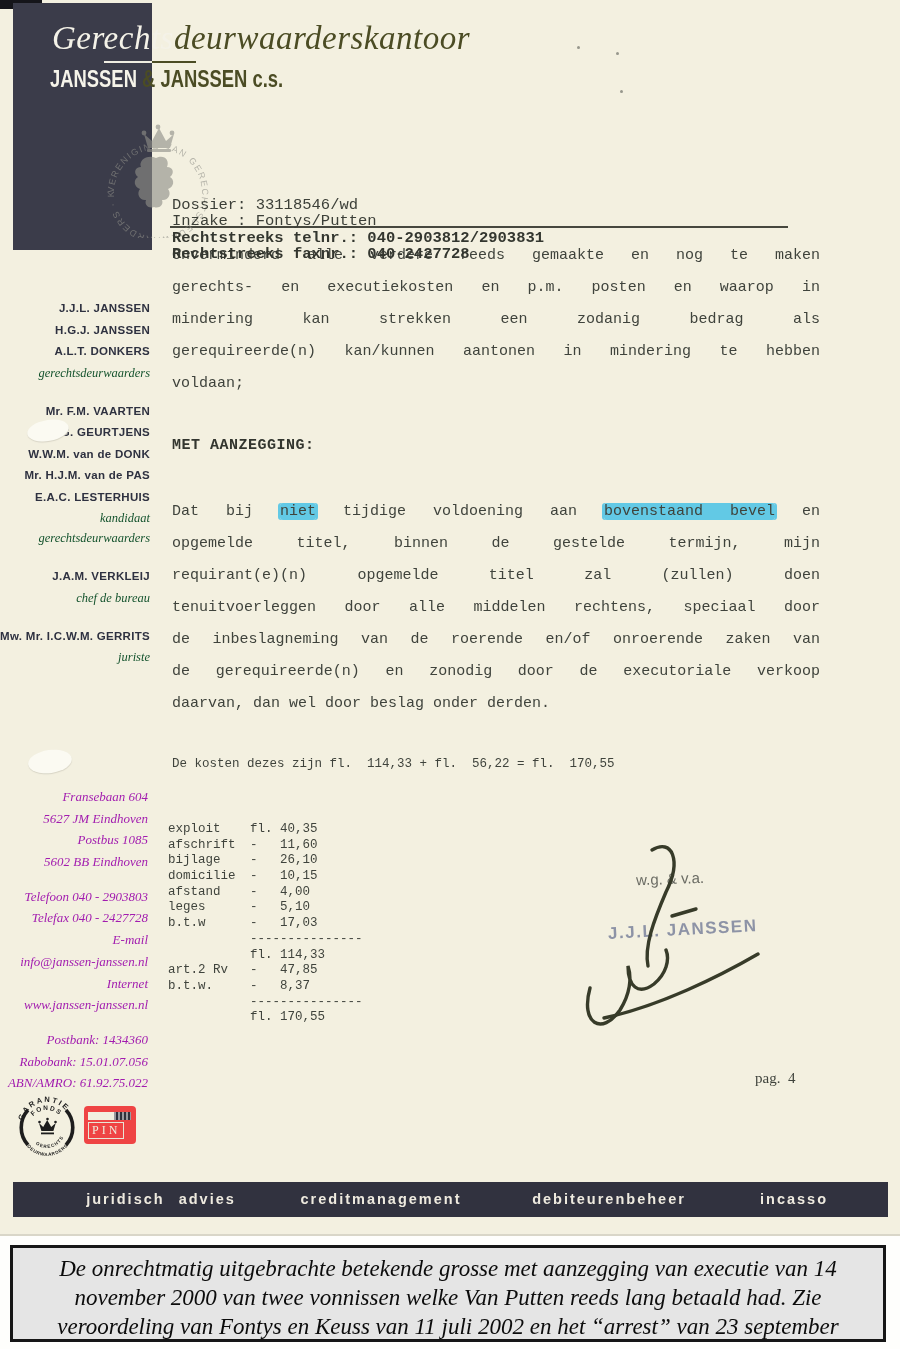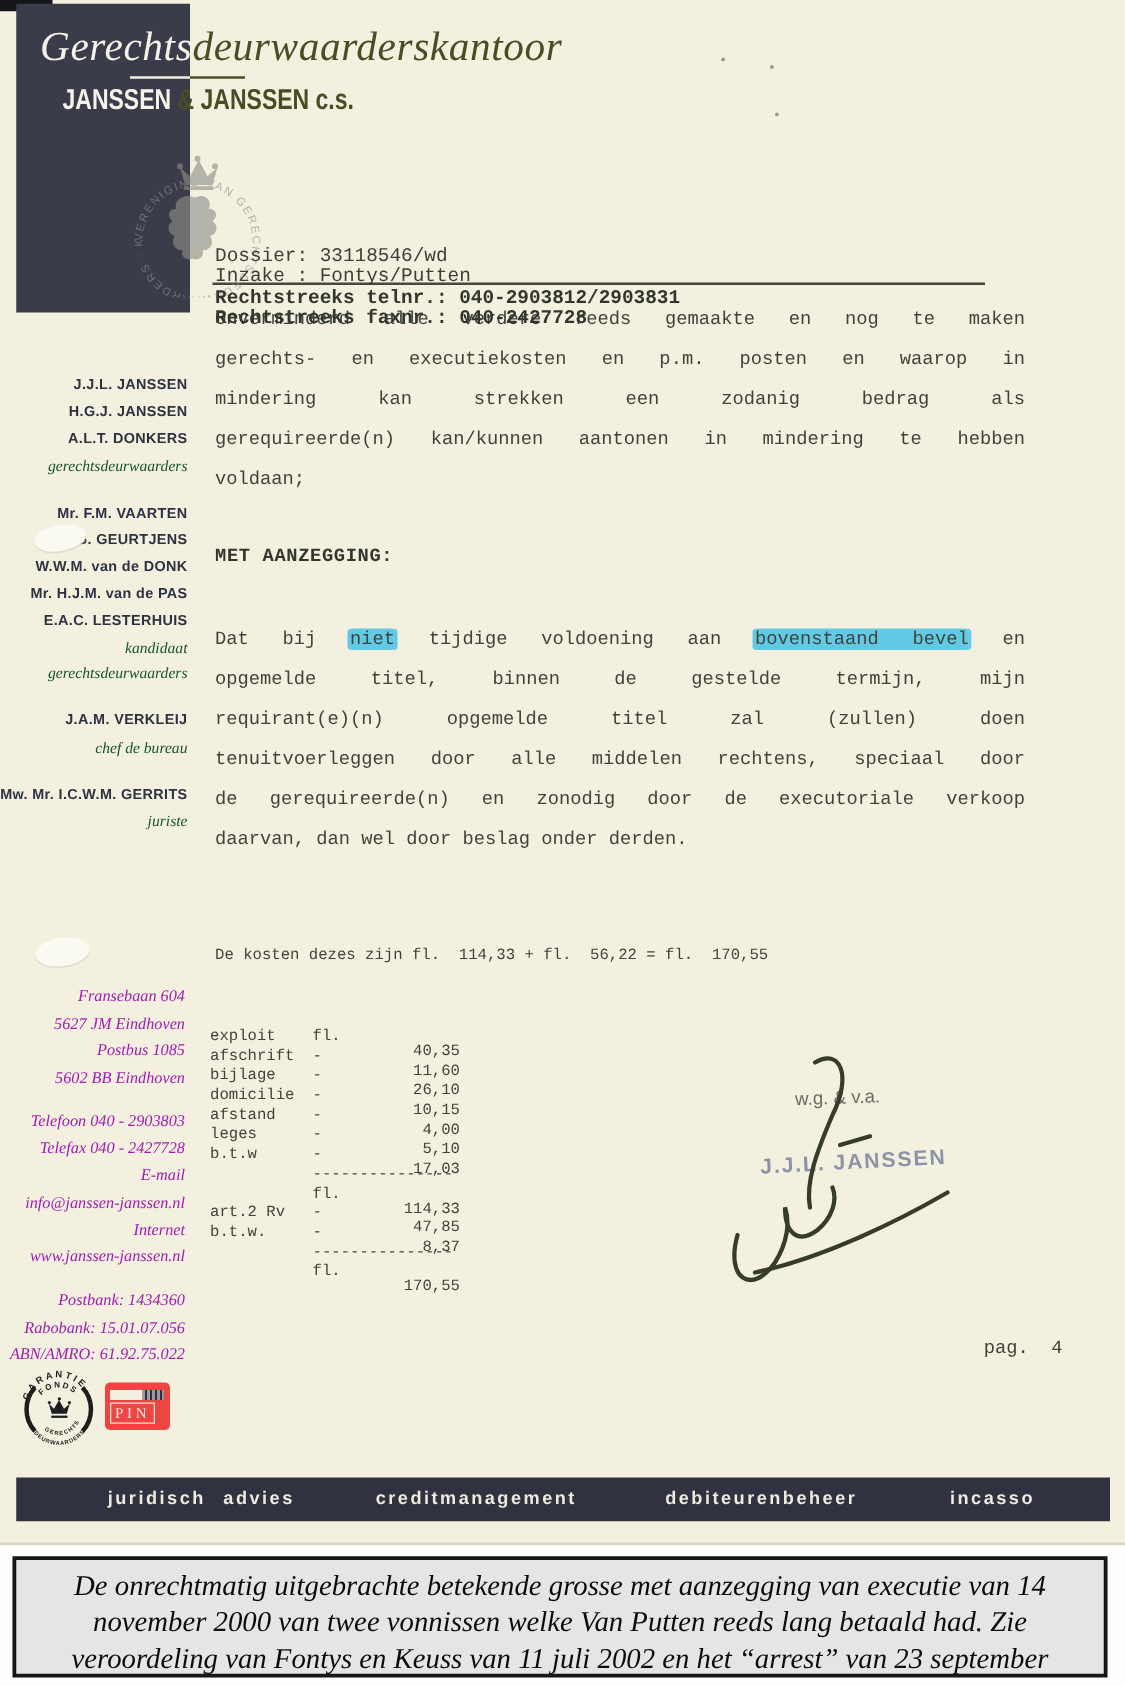--- a/index.html
+++ b/index.html
@@ -8,21 +8,21 @@
   }
   *{margin:0;padding:0;box-sizing:border-box;}
   html,body{background:#fefefc;}
   .page{position:relative;width:900px;height:1349px;background:#fefefc;overflow:hidden;
          font-family:"Liberation Sans",sans-serif;}
   .paper{position:absolute;left:0;top:0;width:900px;height:1236px;background:var(--paper);
          border-bottom:2px solid #d9d6c8;}
   .notch{position:absolute;left:0;top:0;width:42px;height:9px;background:#15151a;}
   .panel{position:absolute;left:13px;top:3px;width:139px;height:247px;background:var(--panel);z-index:0;}
 
-  .brand1{position:absolute;left:32px;top:20px;z-index:3;font-family:"Liberation Serif",serif;
+  .brand1{position:absolute;left:52px;top:20px;z-index:3;font-family:"Liberation Serif",serif;
           font-style:italic;font-size:33px;letter-spacing:.5px;white-space:nowrap;}
   .brand1 .dark{color:#f4f2e8;} .brand1 .light{color:var(--olive);}
   .ul-w{position:absolute;left:104px;top:61px;width:48px;height:2px;background:#efede2;z-index:3;}
   .ul-o{position:absolute;left:152px;top:61px;width:44px;height:2px;background:var(--olive);z-index:3;}
   .brand2{position:absolute;left:50px;top:66px;z-index:3;font-weight:bold;font-size:23px;
           letter-spacing:0;white-space:nowrap;transform:scaleX(.8);transform-origin:left top;}
   .brand2 .dark{color:#f6f4ea;} .brand2 .light{color:var(--olive);}
 
   .wm{position:absolute;left:100px;top:120px;z-index:1;opacity:.62;}
 
@@ -39,29 +39,29 @@
            font-weight:bold;font-size:15px;letter-spacing:.5px;color:#33362f;}
   .hl{background:var(--hl);border-radius:3px;box-shadow:2px 0 0 var(--hl),-2px 0 0 var(--hl);margin-top:12px;}
 
   .costs{position:absolute;left:172px;top:757px;font-family:"Liberation Mono",monospace;
          font-size:12.5px;color:var(--ink);white-space:pre;}
   .ctable{position:absolute;left:168px;top:822px;width:200px;font-family:"Liberation Mono",monospace;
           font-size:12.5px;line-height:15.7px;color:var(--ink);}
   .ct-row{display:flex;height:15.7px;}
   .ct-row .l{width:82px;flex-shrink:0;white-space:pre;}
   .ct-row .c{width:30px;flex-shrink:0;white-space:pre;}
-  .ct-row .a{flex:1;text-align:right;white-space:pre;margin-top:12px;}
+  .ct-row .a{flex:1;text-align:left;white-space:pre;}
 
   .wg{position:absolute;left:636px;top:870px;font-size:15px;color:#6b6c64;transform:rotate(-2deg);}
   .stamp{position:absolute;left:608px;top:920px;font-size:17px;font-weight:bold;letter-spacing:1.5px;
          color:var(--stamp);transform:rotate(-3deg);z-index:1;}
   .sig{position:absolute;left:560px;top:840px;z-index:2;}
 
-  .pag{position:absolute;left:755px;top:1070px;font-family:Liberation Mono, monospace;
-       font-size:15px;color:var(--ink);white-space:pre;margin-left:32px;}
+  .pag{position:absolute;left:755px;top:1070px;font-family:Liberation Serif, serif;
+       font-size:15px;color:var(--ink);white-space:pre;}
 
   .people{position:absolute;left:0;top:298px;width:150px;text-align:right;}
   .people .name{font-weight:bold;font-size:11.5px;letter-spacing:.3px;color:#2e3140;height:21.5px;line-height:21.5px;}
   .people .role{font-family:"Liberation Serif",serif;font-style:italic;font-size:12.5px;
                 color:#14532d;height:20px;line-height:20px;}
   .people .gap{height:18px;}
   .address{position:absolute;left:0;top:786px;width:148px;text-align:right;
            font-family:"Liberation Serif",serif;font-style:italic;font-size:13px;color:#a21caf;}
   .address .line{height:21.7px;line-height:21.7px;}
   .address .gap{height:13px;}
@@ -137,20 +137,21 @@
       </div>
 
     <div class="heading">MET AANZEGGING:</div>
 
     <div class="para" id="para2">
 
     <div class="jline j">Dat bij <span class="hl">niet</span> tijdige voldoening aan <span class="hl">bovenstaand bevel</span> en</div>
         <div class="jline j">opgemelde titel, binnen de gestelde termijn, mijn</div>
         <div class="jline j">requirant(e)(n) opgemelde titel zal (zullen) doen</div>
         <div class="jline j">tenuitvoerleggen door alle middelen rechtens, speciaal door</div>
+        <div class="jline j">de inbeslagneming van de roerende en/of onroerende zaken van</div>
         <div class="jline j">de gerequireerde(n) en zonodig door de executoriale verkoop</div>
         <div class="jline l">daarvan, dan wel door beslag onder derden.</div>
       </div>
 
     <div class="costs">De kosten dezes zijn fl.  114,33 + fl.  56,22 = fl.  170,55</div>
 
     <div class="ctable">
 
         <div class="ct-row item">
           <span class="l">exploit</span>

